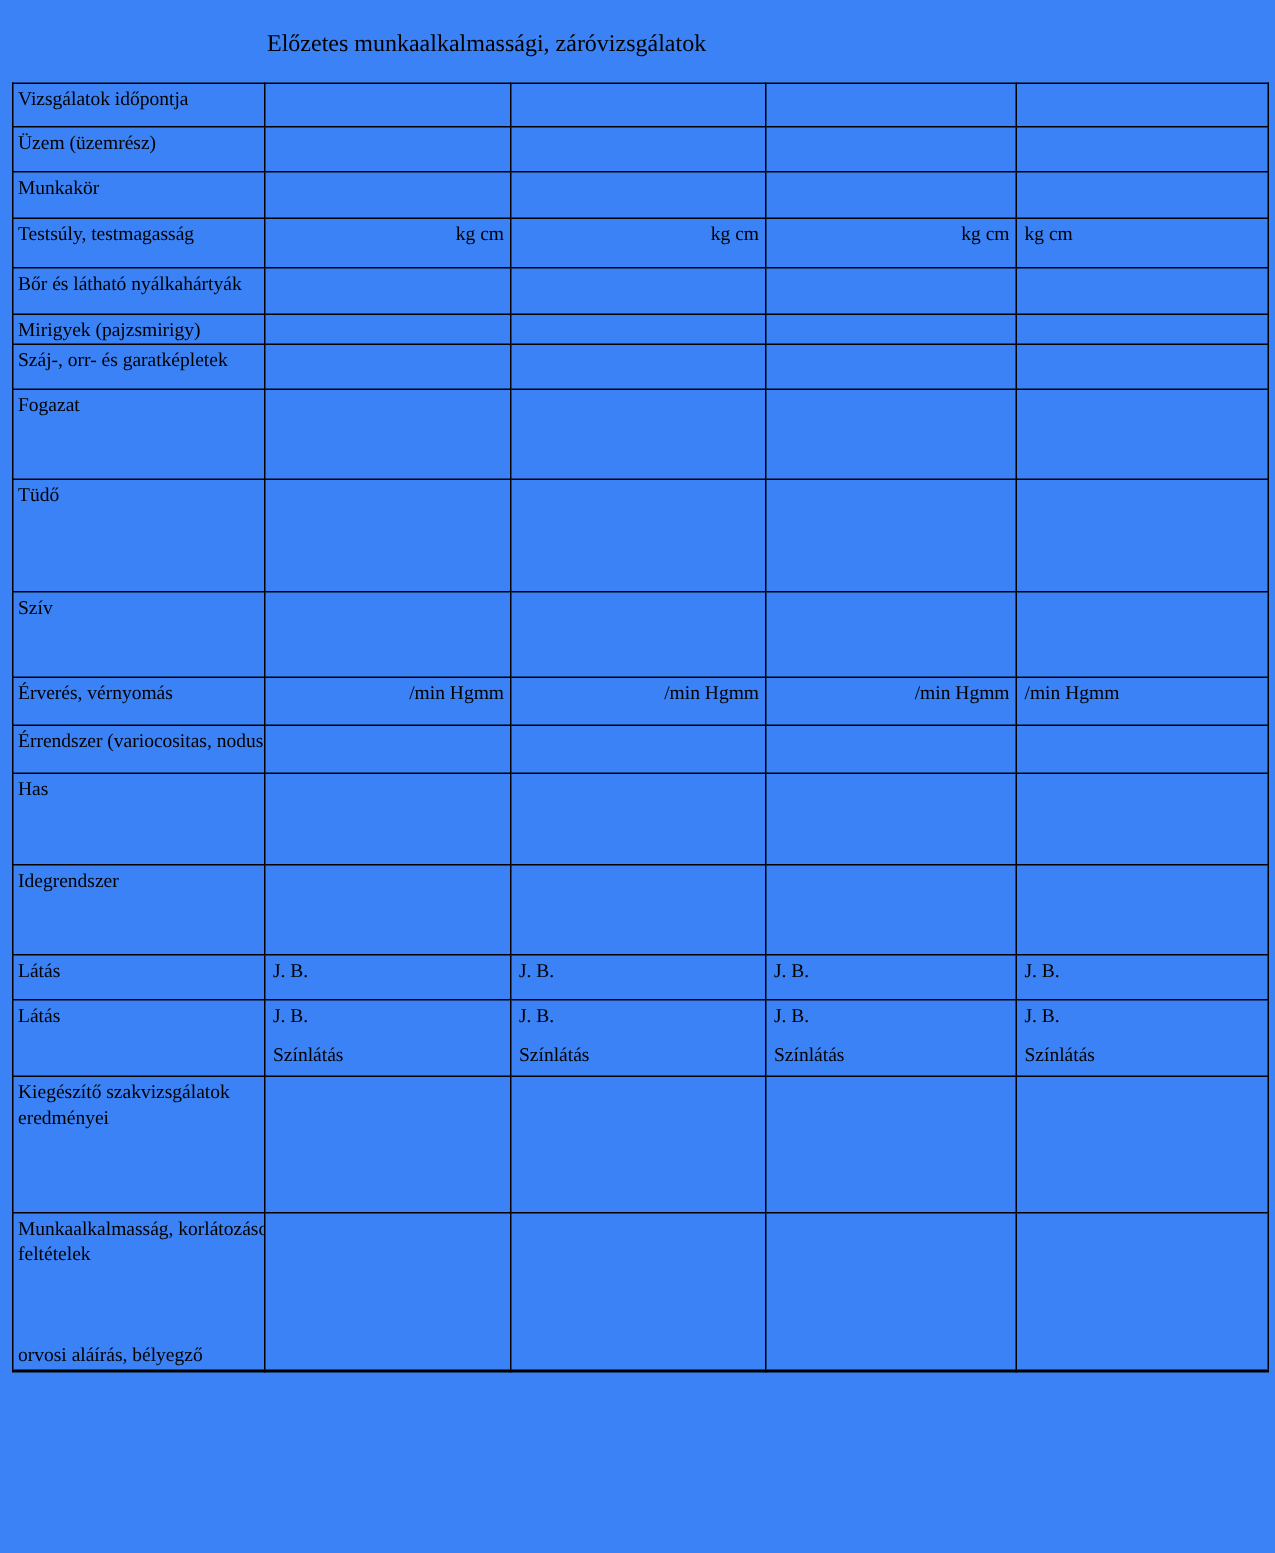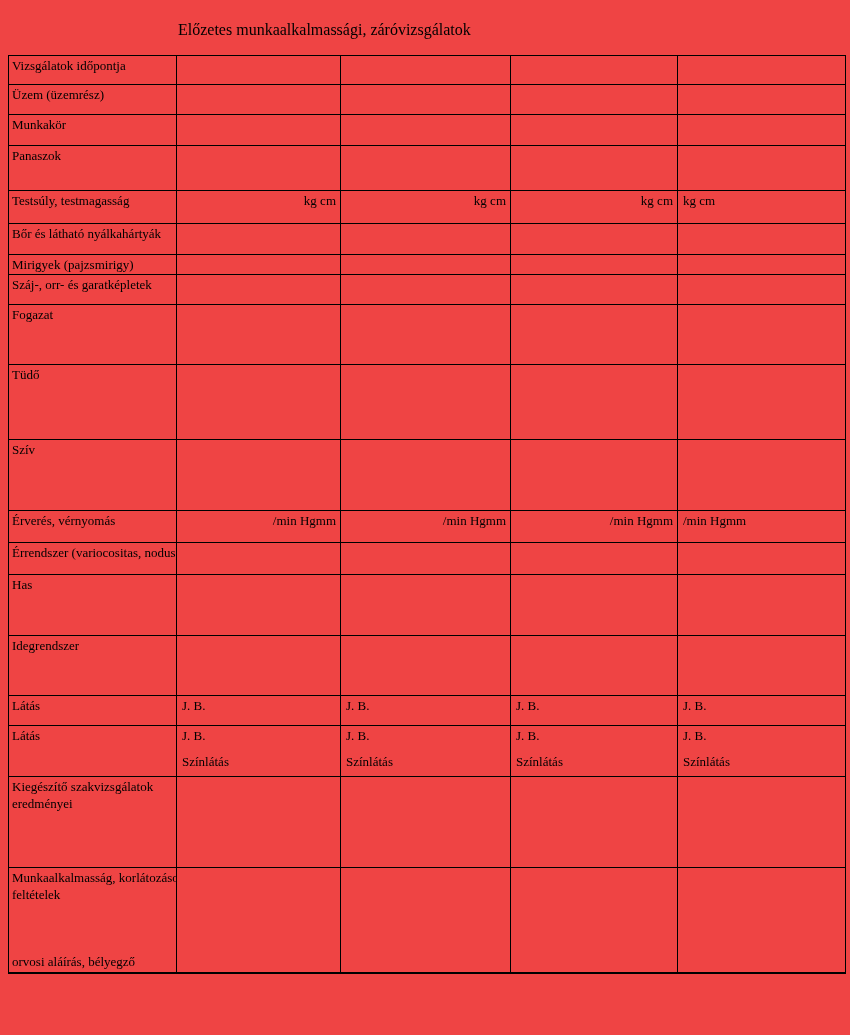--- a/index.html
+++ b/index.html
@@ -6,21 +6,21 @@
     margin: 0;
     padding: 0;
     background: #ffffff;
     color: #000000;
     font-family: "Liberation Serif", "DejaVu Serif", serif;
   }
   .page {
     position: relative;
     width: 850px;
     height: 1035px;
-    background: #ef4444;
+    background: #3b82f6;
     overflow: hidden;
   }
   .title {
     position: absolute;
     left: 178px;
     top: 20px;
     font-size: 16px;
     line-height: 19px;
     white-space: nowrap;
   }
@@ -92,29 +92,20 @@
         </tr>
         <tr style="height: 31px;">
           <td class="label-cell">
             <div class="lbl-line">Munkakör</div>
           </td>
           <td class="data-cell"></td>
           <td class="data-cell"></td>
           <td class="data-cell"></td>
           <td class="data-cell"></td>
         </tr>
-        <tr style="height: 45px;">
-          <td class="label-cell">
-            <div class="lbl-line">Panaszok</div>
-          </td>
-          <td class="data-cell"></td>
-          <td class="data-cell"></td>
-          <td class="data-cell"></td>
-          <td class="data-cell"></td>
-        </tr>
         <tr style="height: 33px;">
           <td class="label-cell">
             <div class="lbl-line">Testsúly, testmagasság</div>
           </td>
           <td class="data-cell right">
             <div class="cell-line">kg cm</div>
           </td>
           <td class="data-cell right">
             <div class="cell-line">kg cm</div>
           </td>
@@ -163,21 +154,21 @@
         </tr>
         <tr style="height: 75px;">
           <td class="label-cell">
             <div class="lbl-line">Tüdő</div>
           </td>
           <td class="data-cell"></td>
           <td class="data-cell"></td>
           <td class="data-cell"></td>
           <td class="data-cell"></td>
         </tr>
-        <tr style="height: 71px;">
+        <tr style="height: 57px;">
           <td class="label-cell">
             <div class="lbl-line">Szív</div>
           </td>
           <td class="data-cell"></td>
           <td class="data-cell"></td>
           <td class="data-cell"></td>
           <td class="data-cell"></td>
         </tr>
         <tr style="height: 32px;">
           <td class="label-cell">

